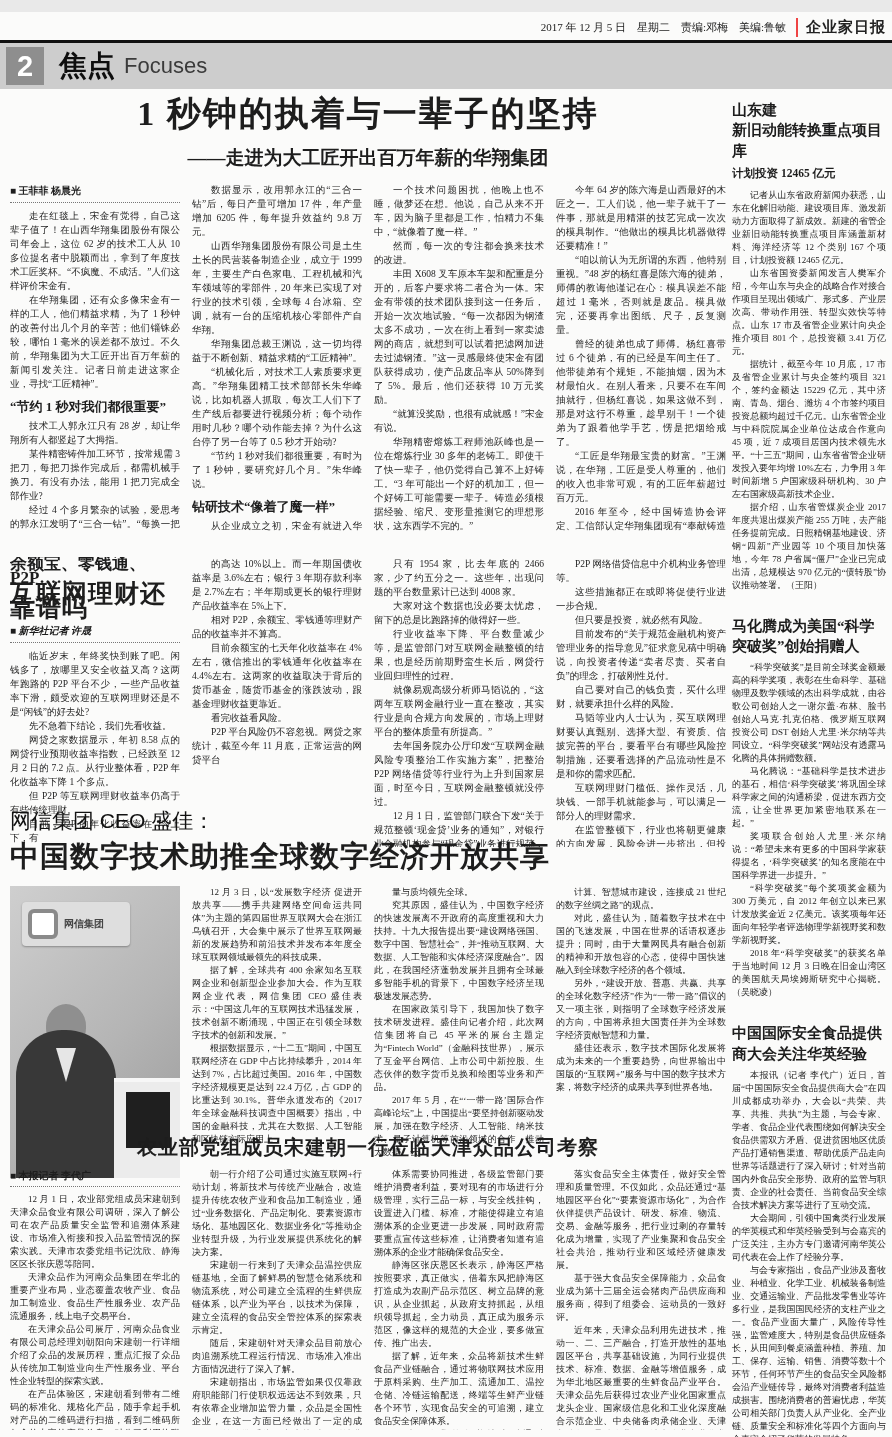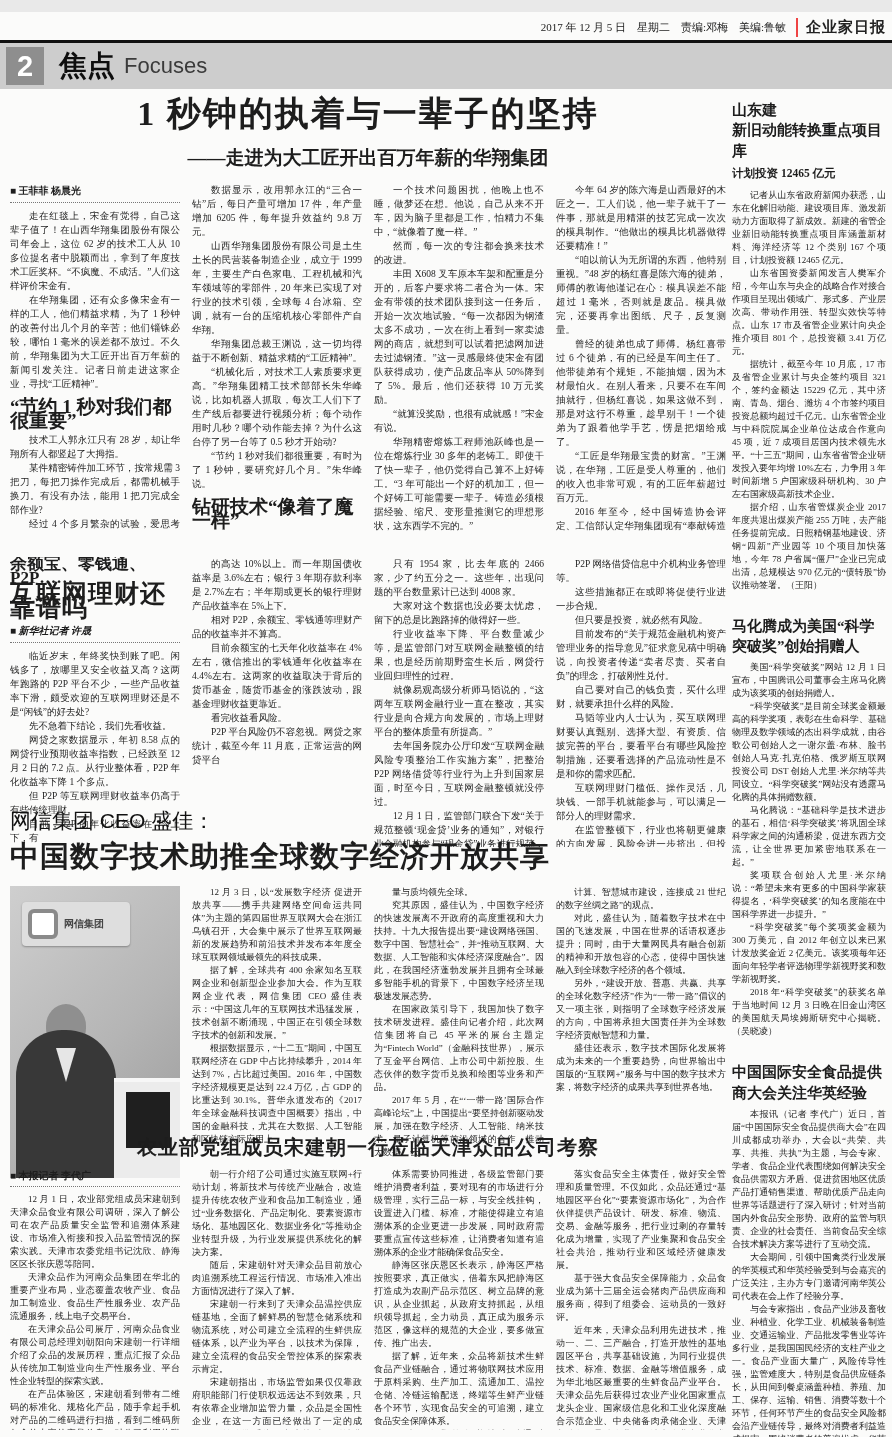--- a/index.html
+++ b/index.html
@@ -13,21 +13,21 @@
   
   .band{position:absolute;top:31px;left:0;width:100%;height:46px;background:#cdcdcd;display:flex;align-items:center;}
   .pagenum{width:38px;height:38px;margin-left:6px;background:#8e8e8e;color:#fff;font-size:29px;font-weight:bold;
            display:flex;align-items:center;justify-content:center;font-family:"Liberation Sans",sans-serif;}
   .sec-cn{font-family:"Liberation Sans",sans-serif;font-weight:bold;font-size:28px;margin-left:15px;color:#0e0e0e;}
   .sec-en{font-family:"Liberation Sans",sans-serif;font-size:22px;color:#3b3b3b;margin-left:9px;}
   
   .cols{display:flex;gap:12px;overflow:hidden;text-align:justify;}
   .col{flex:1 1 0;min-width:0;overflow:hidden;}
   .art-p{margin:0;text-indent:2em;text-align:justify;}
-  .art-h{font-weight:bold;font-size:19px;margin:9px 0 5px;text-indent:0;text-align:left;}
+  .art-h{font-weight:bold;font-size:13px;margin:9px 0 5px;text-indent:0;text-align:left;}
   .byline{font-size:10px;font-weight:bold;padding:1px 0 4px;border-bottom:1px dotted #777;margin-bottom:6px;text-indent:0;}
   
   #lead{position:absolute;left:10px;top:77px;width:716px;height:454px;}
   #lead h1{margin:2px 0 0;text-align:center;font-size:34px;letter-spacing:2px;font-weight:bold;}
   #lead h2{margin:8px 0 0;text-align:center;font-size:19px;font-weight:bold;}
   .lead-cols{margin-top:12px;height:348px;font-size:9.5px;line-height:14px;}
   
   #p2p{position:absolute;left:10px;top:545px;width:716px;height:290px;}
   .p2p-cols{height:290px;font-size:9.5px;line-height:14px;}
   .p2p-kicker{font-size:17px;font-weight:bold;margin:0 0 2px;text-indent:0;text-align:left;}
@@ -207,22 +207,22 @@
         <div class="byline">■ 本报记者 李代广</div>
         <div>
             <p class="art-p">12 月 1 日，农业部党组成员宋建朝到天津众品食业有限公司调研，深入了解公司在农产品质量安全监管和追溯体系建设、市场准入衔接和投入品监管情况的探索实践。天津市农委党组书记沈欣、静海区区长张庆恩等陪同。</p>
             <p class="art-p">天津众品作为河南众品集团在华北的重要产业布局，业态覆盖农牧产业、食品加工制造业、食品生产性服务业、农产品流通服务，线上电子交易平台。</p>
             <p class="art-p">在天津众品公司展厅，河南众品食业有限公司总经理刘朝阳向宋建朝一行详细介绍了众品的发展历程，重点汇报了众品从传统加工制造业向生产性服务业、平台性企业转型的探索实践。</p>
             <p class="art-p">在产品体验区，宋建朝看到带有二维码的标准化、规格化产品，随手拿起手机对产品的二维码进行扫描，看到二维码所包含的丰富的产品信息，对公司利用物联网、云计算技术在食品安全、产品追溯等方面做出的努力表示认可。期间，刘朝阳总经理向宋建</p>
           </div>
       </div>
       <div class="col">
           <p class="art-p">朝一行介绍了公司通过实施互联网+行动计划，将新技术与传统产业融合，改造提升传统农牧产业和食品加工制造业，通过“业务数据化、产品定制化、要素资源市场化、基地园区化、数据业务化”等推动企业转型升级，为行业发展提供系统化的解决方案。</p>
+          <p class="art-p">宋建朝一行来到了天津众品温控供应链基地，全面了解鲜易的智慧仓储系统和物流系统，对公司建立全流程的生鲜供应链体系，以产业为平台，以技术为保障，建立全流程的食品安全管控体系的探索表示肯定。</p>
           <p class="art-p">随后，宋建朝针对天津众品目前放心肉追溯系统工程运行情况、市场准入准出方面情况进行了深入了解。</p>
-          <p class="art-p">宋建朝一行来到了天津众品温控供应链基地，全面了解鲜易的智慧仓储系统和物流系统，对公司建立全流程的生鲜供应链体系，以产业为平台，以技术为保障，建立全流程的食品安全管控体系的探索表示肯定。</p>
           <p class="art-p">宋建朝指出，市场监管如果仅仅靠政府职能部门行使职权远远达不到效果，只有依靠企业增加监管力量，众品是全国性企业，在这一方面已经做出了一定的成效，目前追溯系统一定直接反馈到消费者，因为消费者是最直接的感受者，只有追溯体系才能确保食品安全；对于众品公司在追溯系统上的坚持给予肯定，现阶段三个追溯体系，农产品追溯体系、农业投入品追溯体系、食品追溯</p>
         </div>
       <div class="col">
           <p class="art-p">体系需要协同推进，各级监管部门要维护消费者利益，要对现有的市场进行分级管理，实行三品一标，与安全线挂钩，设置进入门槛、标准，才能使得建立有追溯体系的企业更进一步发展，同时政府需要重点宣传这些标准，让消费者知道有追溯体系的企业才能确保食品安全。</p>
           <p class="art-p">静海区张庆恩区长表示，静海区严格按照要求，真正做实，借着东风把静海区打造成为农副产品示范区、树立品牌的意识，从企业抓起，从政府支持抓起，从组织领导抓起，全力动员，真正成为服务示范区，像这样的规范的大企业，要多做宣传、推广出去。</p>
           <p class="art-p">据了解，近年来，众品将新技术生鲜食品产业链融合，通过将物联网技术应用于原料采购、生产加工、流通加工、温控仓储、冷链运输配送，终端等生鲜产业链各个环节，实现食品安全的可追溯，建立食品安全保障体系。</p>
           <p class="art-p">同时，众品的各基地先后通过 HACCP、ISO9001、ISO1004、ISO22000 等体系认证，并通过了新加坡 AVA、美国 FDA、北美 AIB 等体系注册，拥有出口食品企业备案资质，众品严格执行标准化流程管理，将其各项管理</p>
         </div>
       <div class="col">
           <p class="art-p">落实食品安全主体责任，做好安全管理和质量管理。不仅如此，众品还通过“基地园区平台化”“要素资源市场化”，为合作伙伴提供产品设计、研发、标准、物流、交易、金融等服务，把行业过剩的存量转化成为增量，实现了产业集聚和食品安全社会共治，推动行业和区域经济健康发展。</p>
@@ -240,21 +240,20 @@
       <div class="sb-body">
           <p class="art-p">记者从山东省政府新闻办获悉，山东在化解旧动能、建设项目库、激发新动力方面取得了新成效。新建的省管企业新旧动能转换重点项目库涵盖新材料、海洋经济等 12 个类别 167 个项目，计划投资额 12465 亿元。</p>
           <p class="art-p">山东省国资委新闻发言人樊军介绍，今年山东与央企的战略合作对接合作项目呈现出领域广、形式多、产业层次高、带动作用强、转型实效快等特点。山东 17 市及省管企业累计向央企推介项目 801 个，总投资额 3.41 万亿元。</p>
           <p class="art-p">据统计，截至今年 10 月底，17 市及省管企业累计与央企签约项目 321 个，签约金额达 15229 亿元，其中济南、青岛、烟台、潍坊 4 个市签约项目投资总额均超过千亿元。山东省管企业与中科院院属企业单位达成合作意向 45 项，近 7 成项目居国内技术领先水平。“十三五”期间，山东省省管企业研发投入要年均增 10%左右，力争用 3 年时间新增 5 户国家级科研机构、30 户左右国家级高新技术企业。</p>
           <p class="art-p">据介绍，山东省管煤炭企业 2017 年度共退出煤炭产能 255 万吨，去产能任务提前完成。日照精钢基地建设、济钢“四新”产业园等 10 个项目加快落地，今年 78 户省属“僵尸”企业已完成出清，总规模达 970 亿元的“债转股”协议推动签署。（王阳）</p>
         </div>
     </article>
     <article class="sb-art">
       <h3 class="sb-title">马化腾成为美国“科学突破奖”创始捐赠人</h3>
       <div class="sb-body">
-          <p class="art-p">美国“科学突破奖”网站 12 月 1 日宣布，中国腾讯公司董事会主席马化腾成为该奖项的创始捐赠人。</p>
           <p class="art-p">“科学突破奖”是目前全球奖金额最高的科学奖项，表彰在生命科学、基础物理及数学领域的杰出科学成就，由谷歌公司创始人之一谢尔盖·布林、脸书创始人马克·扎克伯格、俄罗斯互联网投资公司 DST 创始人尤里·米尔纳等共同设立。“科学突破奖”网站没有透露马化腾的具体捐赠数额。</p>
           <p class="art-p">马化腾说：“基础科学是技术进步的基石，相信‘科学突破奖’将巩固全球科学家之间的沟通桥梁，促进东西方交流，让全世界更加紧密地联系在一起。”</p>
           <p class="art-p">奖项联合创始人尤里·米尔纳说：“希望未来有更多的中国科学家获得提名，‘科学突破奖’的知名度能在中国科学界进一步提升。”</p>
           <p class="art-p">“科学突破奖”每个奖项奖金额为 300 万美元，自 2012 年创立以来已累计发放奖金近 2 亿美元。该奖项每年还面向年轻学者评选物理学新视野奖和数学新视野奖。</p>
           <p class="art-p">2018 年“科学突破奖”的获奖名单于当地时间 12 月 3 日晚在旧金山湾区的美国航天局埃姆斯研究中心揭晓。（吴晓凌）</p>
         </div>
     </article>
     <article class="sb-art">
       <h3 class="sb-title">中国国际安全食品提供商大会关注华英经验</h3>
       <div class="sb-body">

